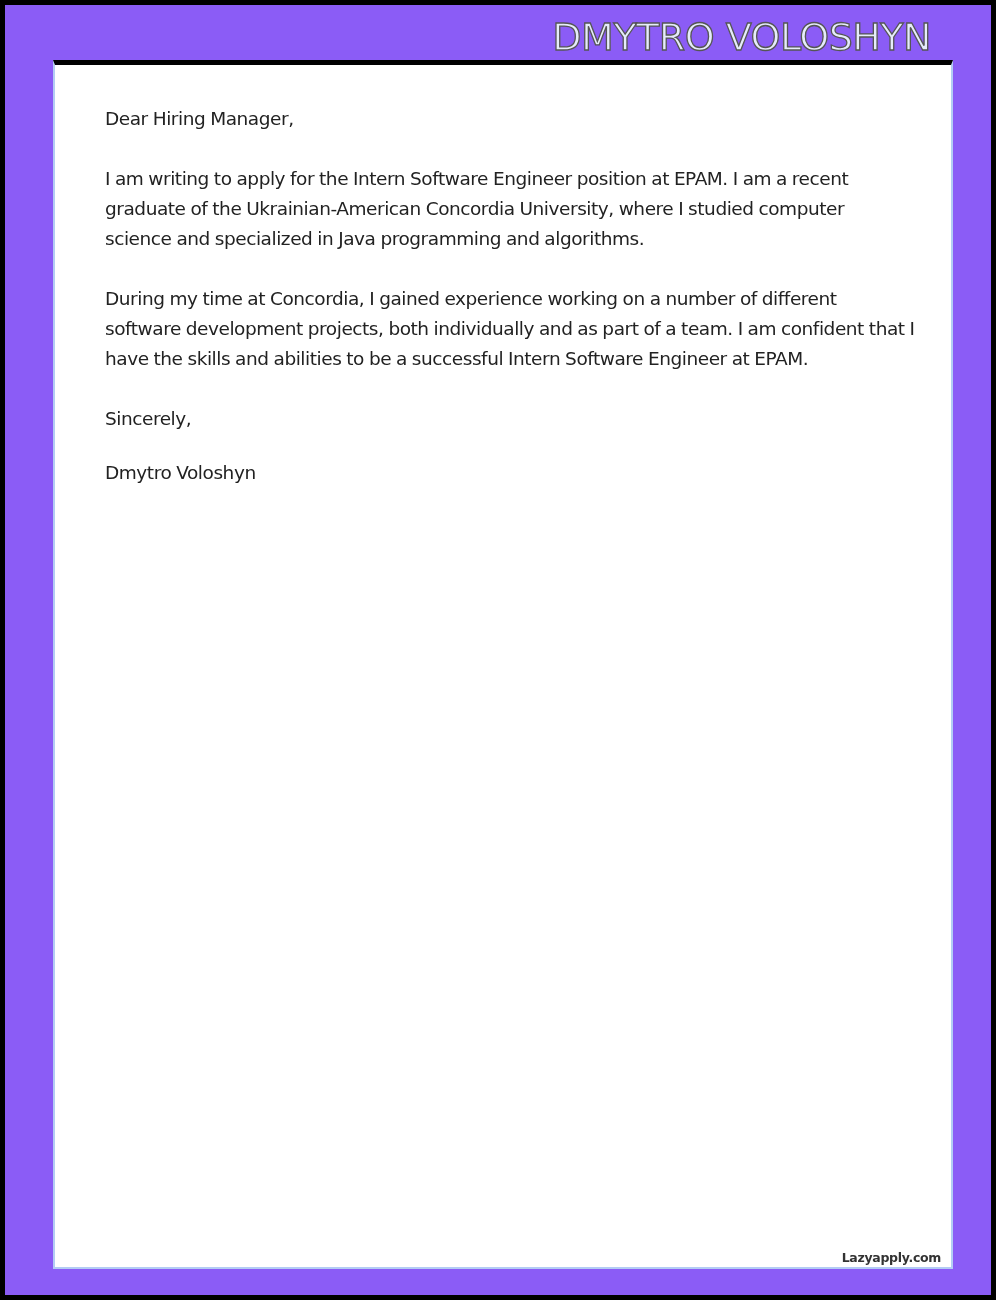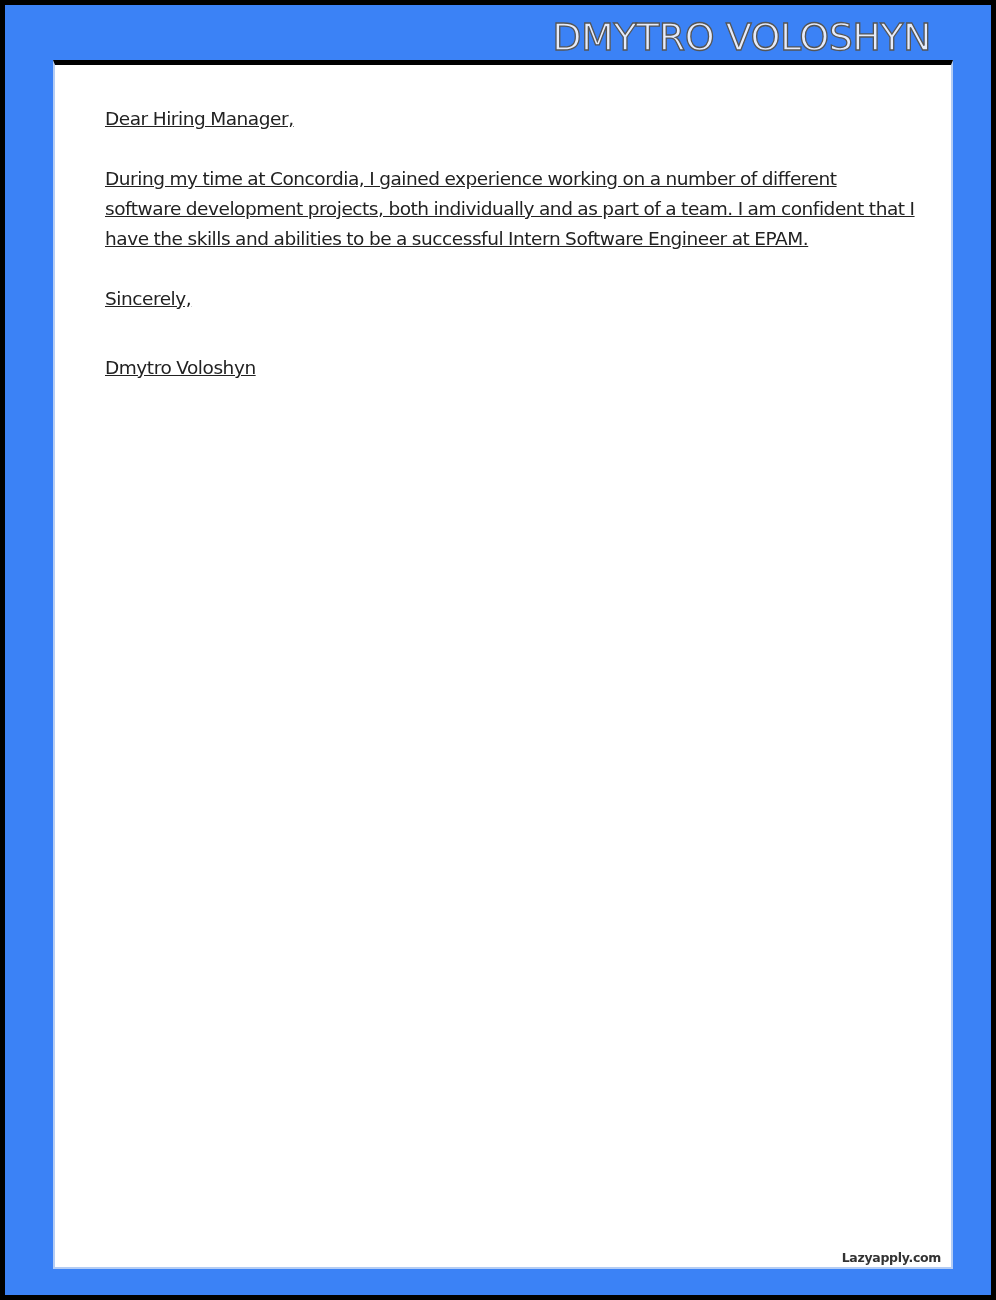--- a/index.html
+++ b/index.html
@@ -13,21 +13,21 @@
       background: #000000;
       position: relative;
       font-family: "DejaVu Sans", "Liberation Sans", sans-serif;
     }
     .frame {
       position: absolute;
       left: 5px;
       top: 5px;
       width: 986px;
       height: 1290px;
-      background: #3b82f6;
+      background: #8b5cf6;
     }
     .name-header {
       position: absolute;
       right: 60px;
       top: 12px;
       font-family: "DejaVu Sans", "Liberation Sans", sans-serif;
       font-size: 38px;
       line-height: 40px;
       letter-spacing: -0.5px;
       color: #e6ecfb;
@@ -47,29 +47,28 @@
       border-top: 5px solid #000000;
     }
     .letter {
       position: absolute;
       left: 50px;
       top: 39px;
       width: 810px;
       font-size: 18.5px;
       line-height: 30px;
       color: #222222;
-      text-decoration: underline;
     }
     .letter p {
       margin: 0 0 30px 0;
       letter-spacing: -0.45px;
       word-spacing: -0.5px;
     }
     .letter p.signoff {
-      margin-bottom: 39px;
+      margin-bottom: 24px;
     }
     .letter p.signature {
       margin-bottom: 10px;
     }
     .date {
       color: #1a85e6;
       margin: 0;
       letter-spacing: -0.2px;
     }
     .footer-brand {
@@ -85,19 +84,20 @@
   </style>
 </head>
 <body>
 
 <div class="frame">
   <div class="name-header">DMYTRO VOLOSHYN</div>
 
   <div class="page">
     <div class="letter">
       <p>Dear Hiring Manager,</p>
+      <p>I am writing to apply for the Intern Software Engineer position at EPAM. I am a recent graduate of the Ukrainian-American Concordia University, where I studied computer science and specialized in Java programming and algorithms.</p>
       <p>During my time at Concordia, I gained experience working on a number of different software development projects, both individually and as part of a team. I am confident that I have the skills and abilities to be a successful Intern Software Engineer at EPAM.</p>
       <p class="signoff">Sincerely,</p>
       <p class="signature">Dmytro Voloshyn</p>
     </div>
     <div class="footer-brand">Lazyapply.com</div>
   </div>
 </div>
 
 </body></html>

